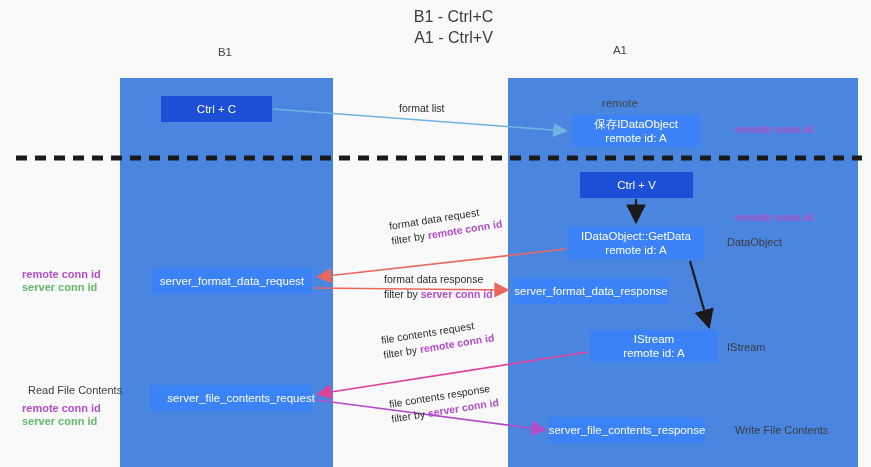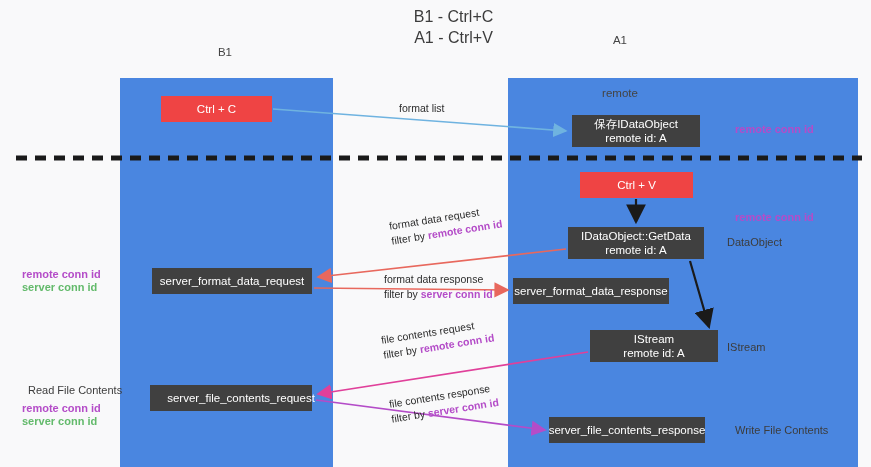--- a/index.html
+++ b/index.html
@@ -16,39 +16,39 @@
   .lane{position:absolute;background:#4a86e0;}
   #lane-b1{left:120px;top:78px;width:213px;height:389px;}
   #lane-a1{left:508px;top:78px;width:350px;height:389px;}
 
   
   .lane-head{
     position:absolute;text-align:center;color:#444;
     font-size:11.5px;line-height:13px;
   }
   #head-b1{left:150px;top:46px;width:150px;}
-  #head-a1{left:545px;top:34px;width:150px;}
+  #head-a1{left:545px;top:44px;width:150px;}
   .lane-head .l1{display:block;}
   .lane-head .l2{display:block;margin-top:40px;}
 
   
   #title{
     position:absolute;left:0;top:6px;width:871px;text-align:center;
     color:#3c3c3c;font-size:16px;line-height:21px;
   }
   #title span{display:block;padding-left:36px;}
 
   
   .box{
     position:absolute;box-sizing:border-box;
     display:flex;flex-direction:column;align-items:center;justify-content:center;
     color:#ffffff;font-size:11.5px;line-height:14px;text-align:center;
   }
-  .box.green{background:#ef4444;}
-  .box.orange{background:#404040;}
+  .box.green{background:#1d4ed8;}
+  .box.orange{background:#3b82f6;}
   .box .ln{display:block;white-space:nowrap;}
 
   #box-ctrlc{left:161px;top:96px;width:111px;height:26px;}
   #box-savedataobj{left:572px;top:115px;width:128px;height:32px;}
   #box-ctrlv{left:580px;top:172px;width:113px;height:26px;}
   #box-getdata{left:568px;top:227px;width:136px;height:32px;}
   #box-sfdreq{left:152px;top:268px;width:160px;height:26px;}
   #box-sfdresp{left:513px;top:278px;width:156px;height:26px;}
   #box-istream{left:590px;top:330px;width:128px;height:32px;}
   #box-sfcreq{left:150px;top:385px;width:162px;height:26px;padding-left:20px;}

